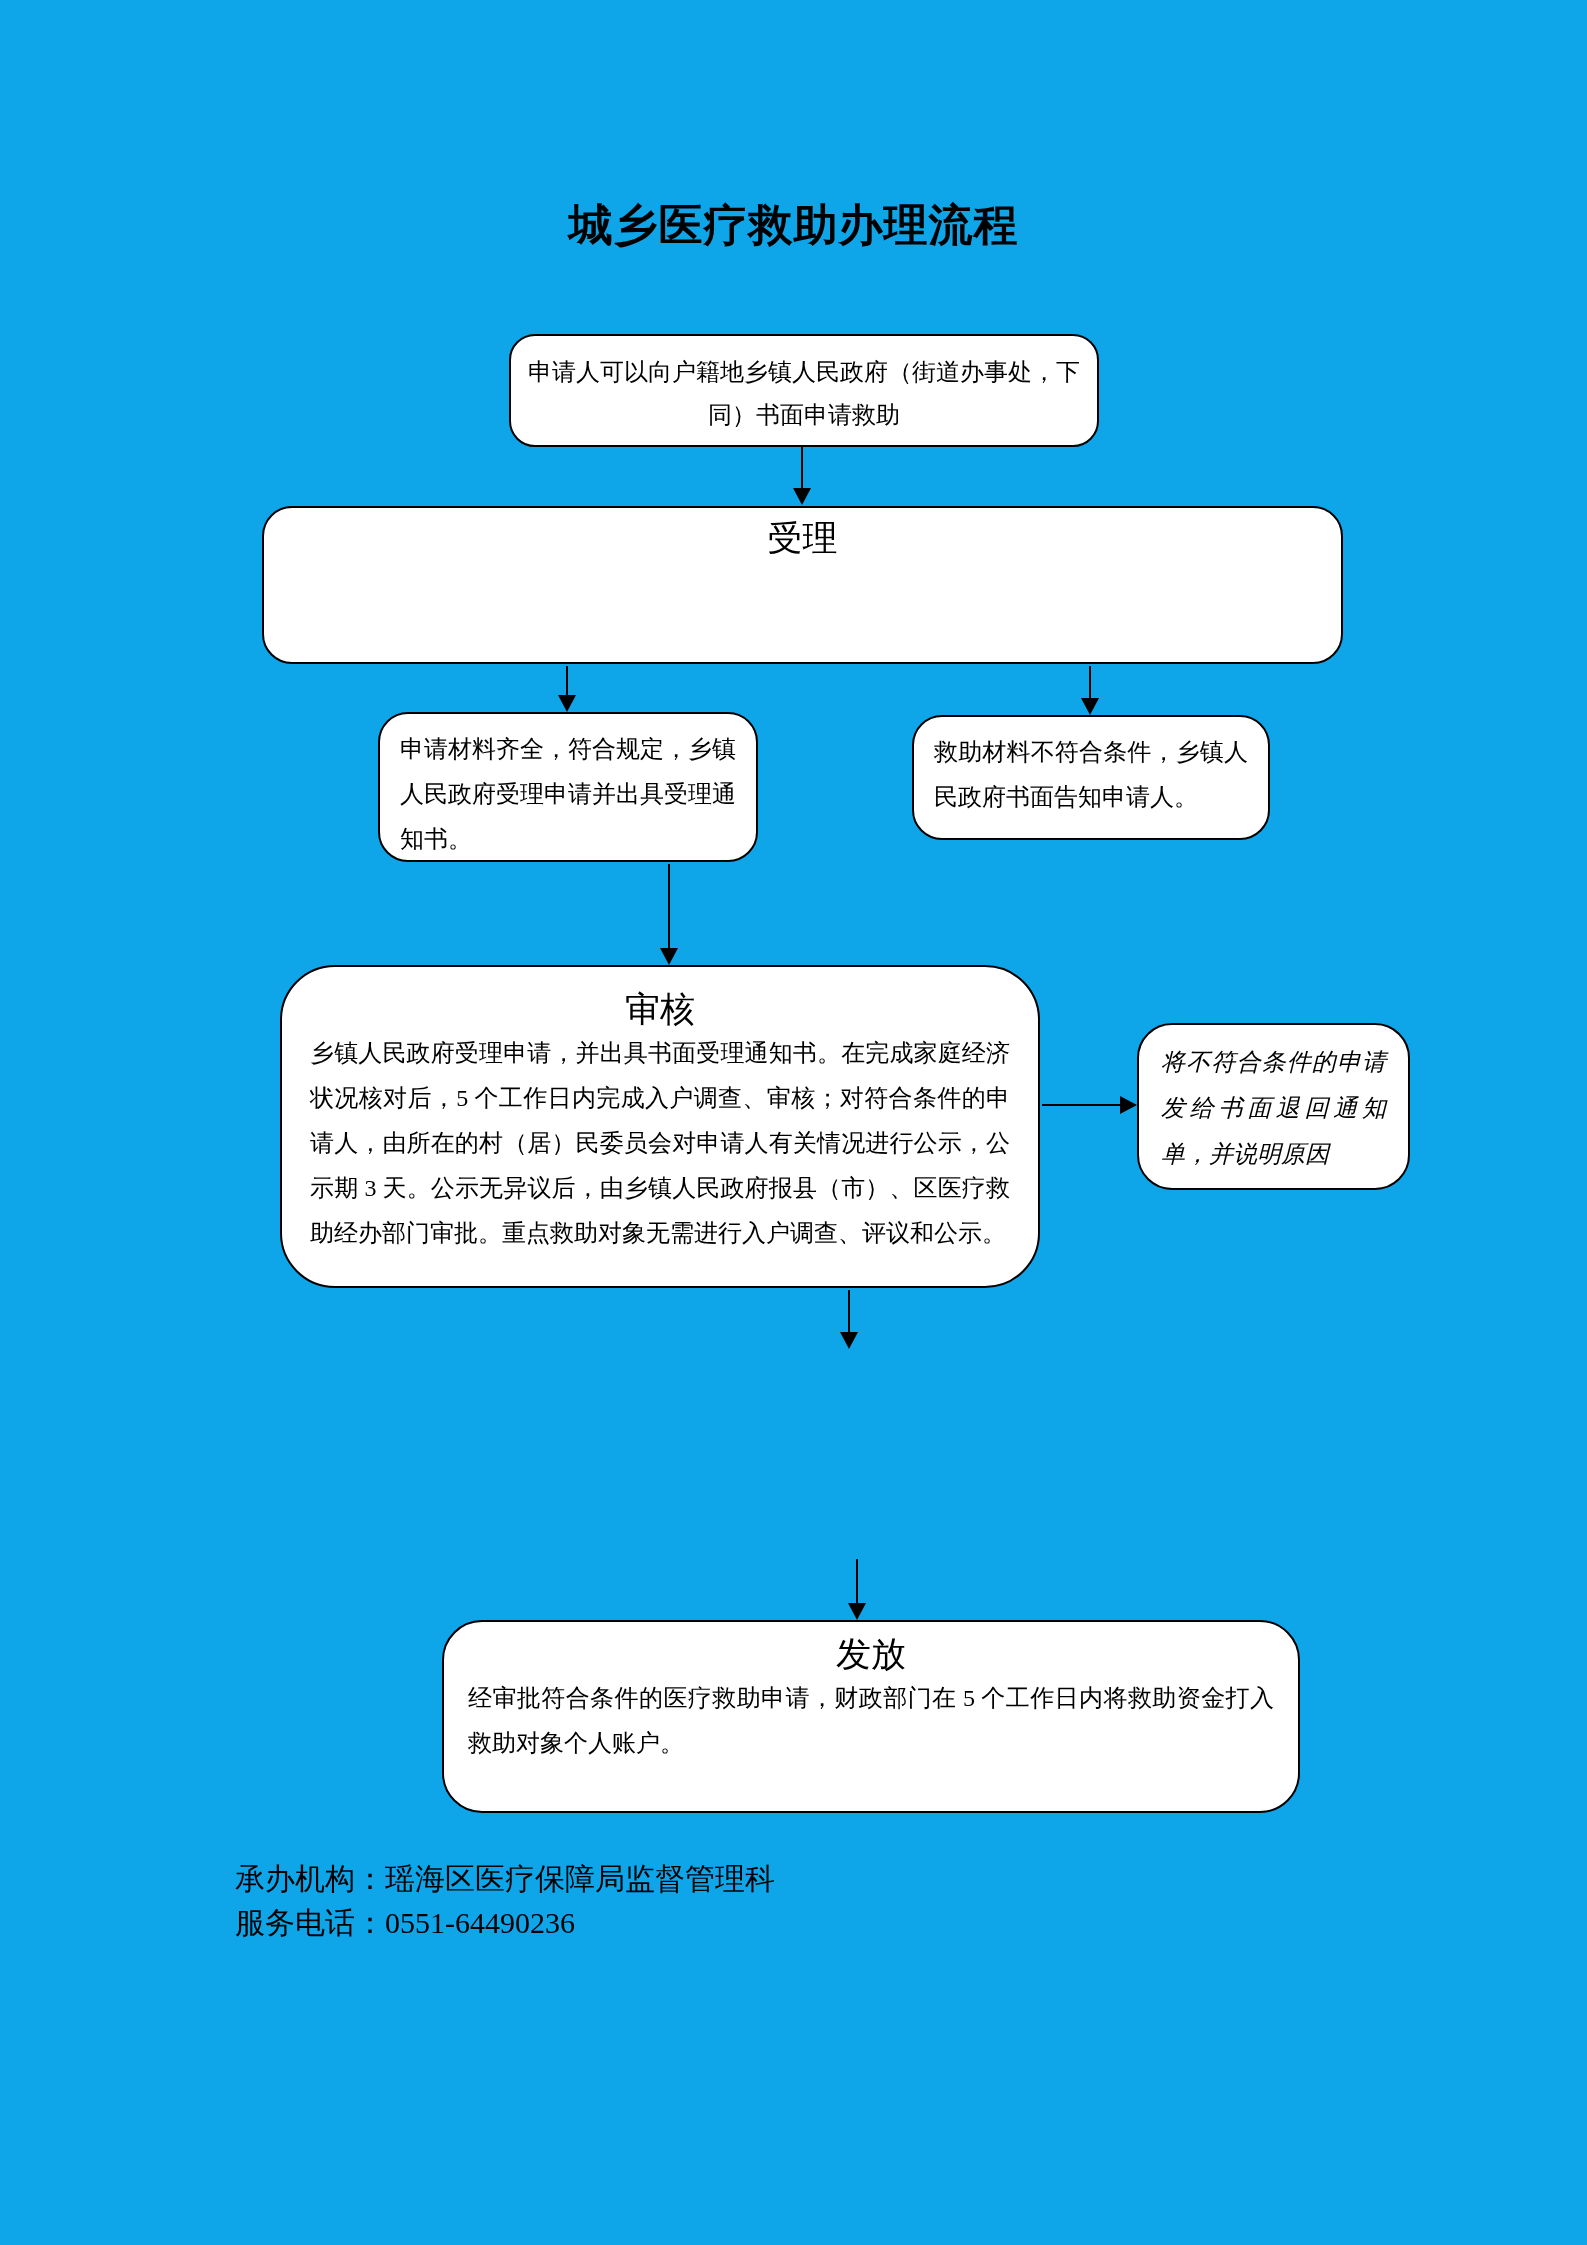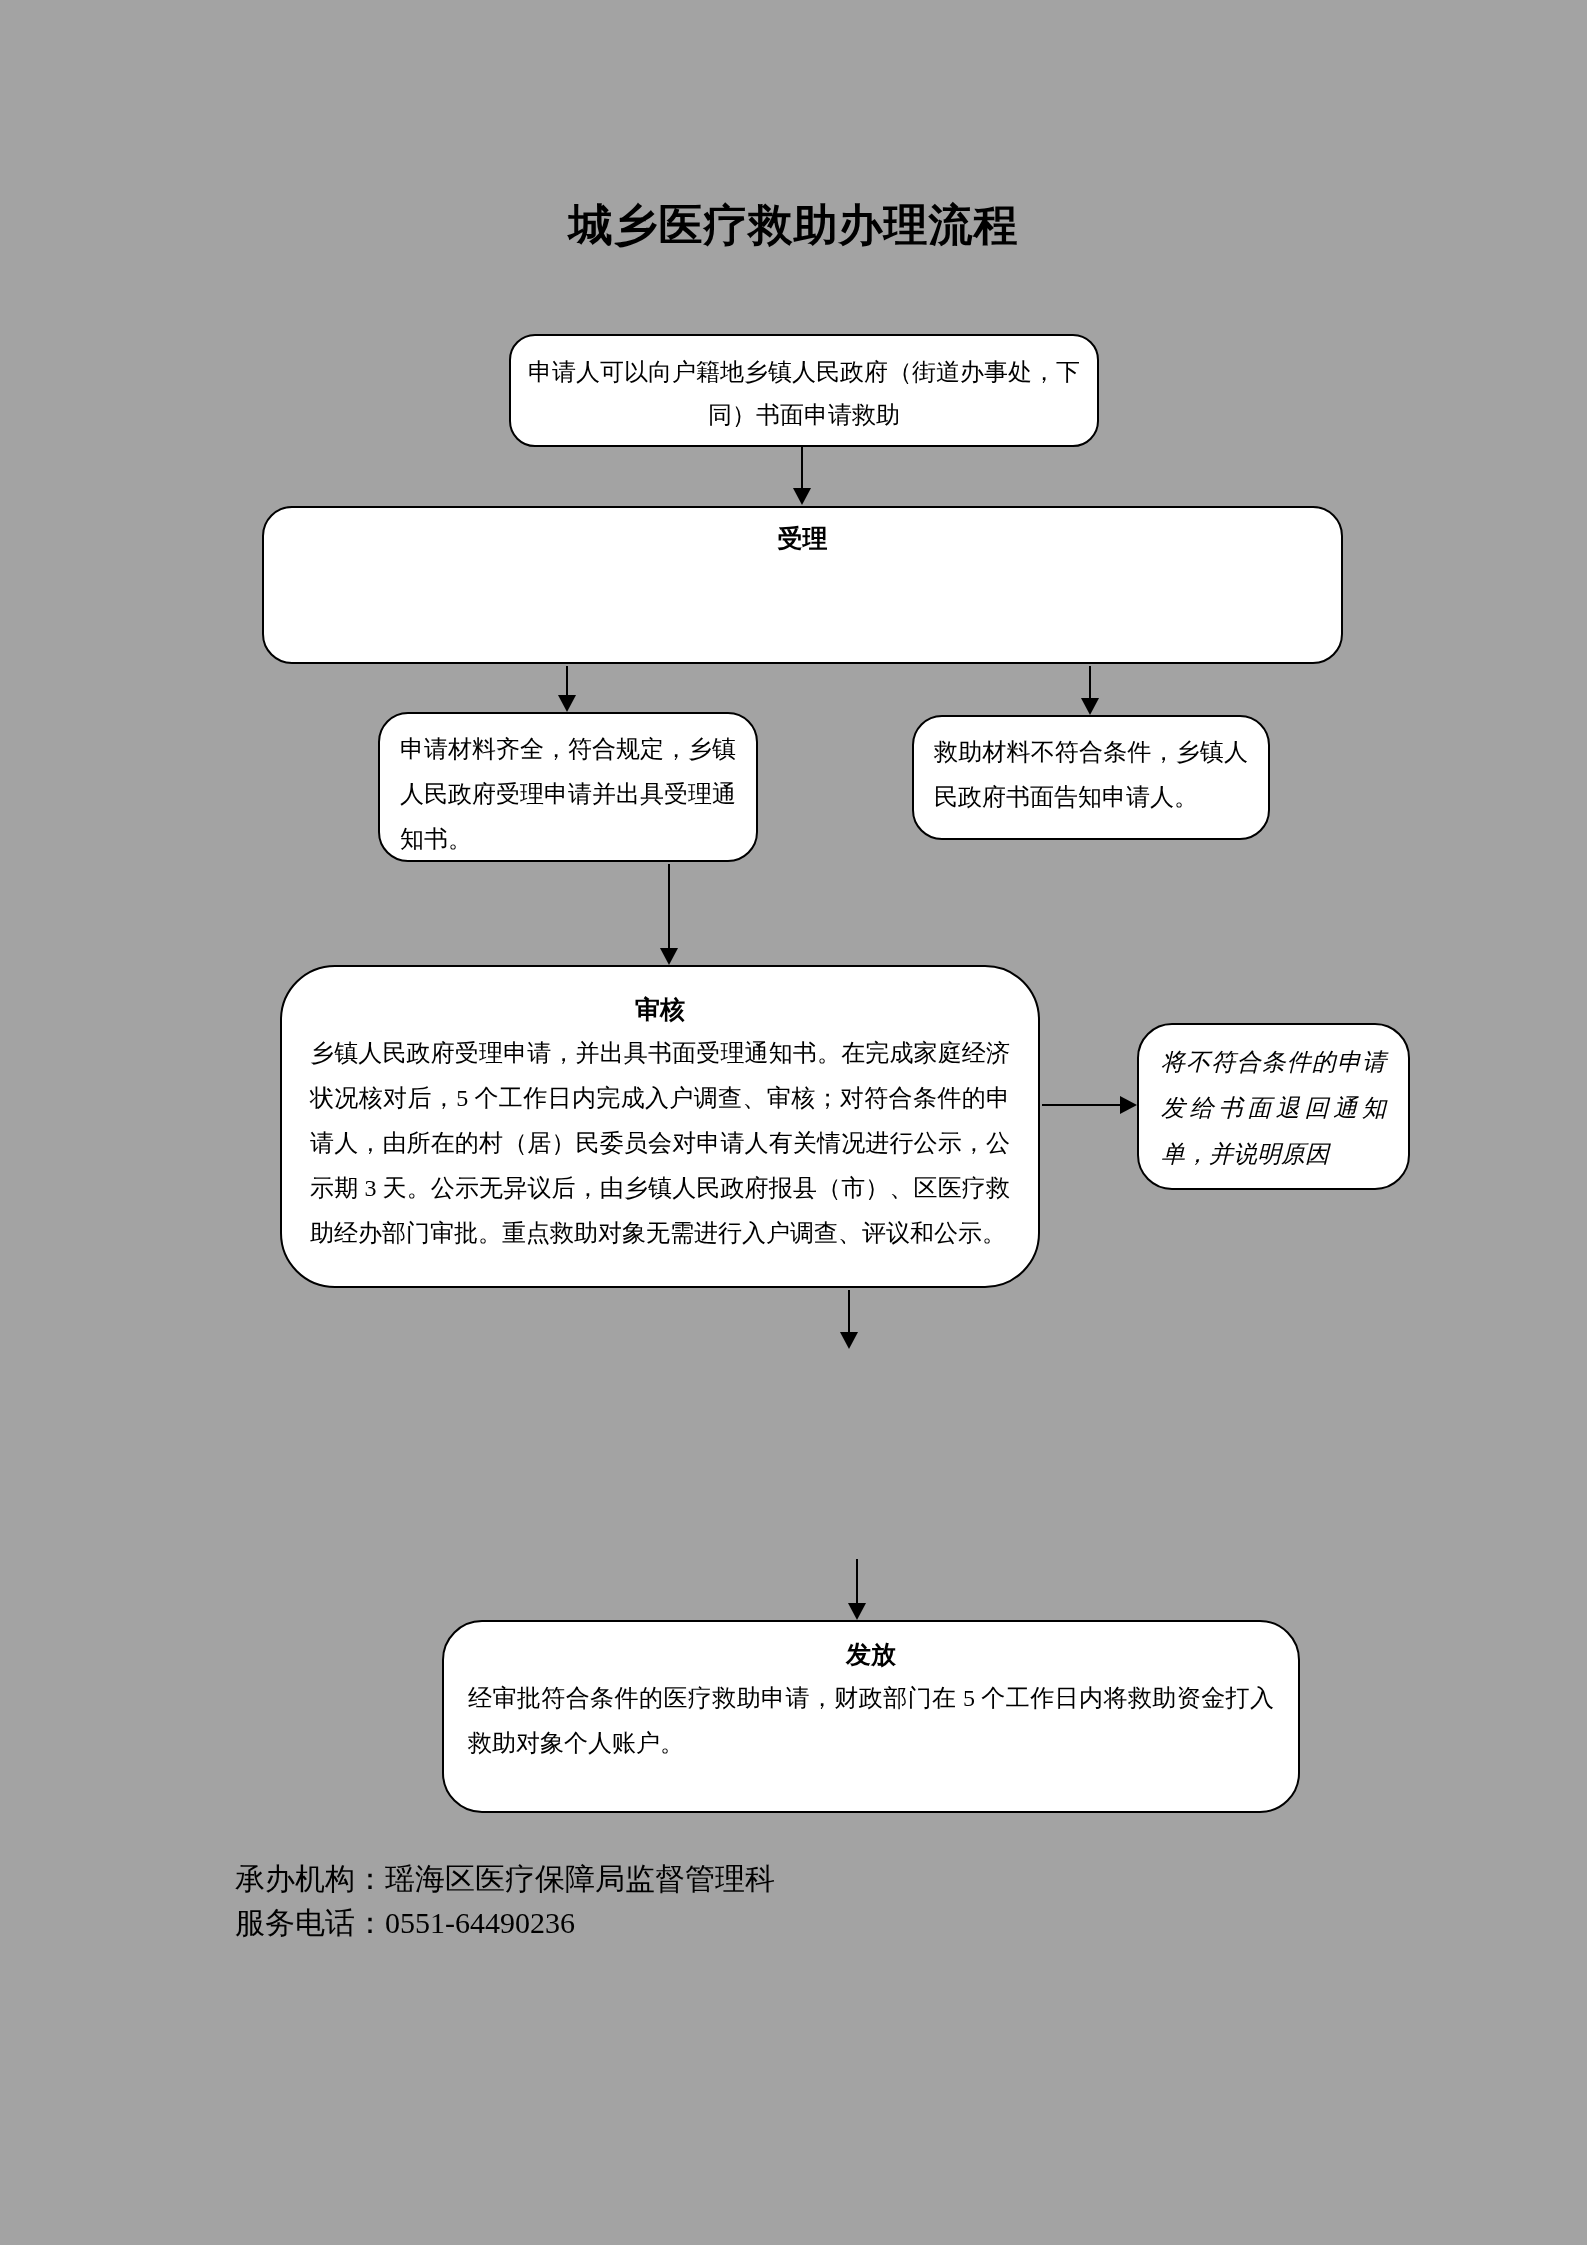--- a/index.html
+++ b/index.html
@@ -1,20 +1,20 @@
 <!DOCTYPE html>
 <html><head>
 <meta charset="utf-8">
 <style>
   html, body { margin: 0; padding: 0; background: #ffffff; }
   #page {
     position: relative;
     width: 1587px;
     height: 2245px;
-    background: #a3a3a3;
+    background: #0ea5e9;
     font-family: "Liberation Serif", "DejaVu Serif", serif;
     color: #000000;
     line-break: strict;
   }
   #doc-title {
     position: absolute;
     left: 0; right: 0;
     top: 198px;
     text-align: center;
     font-size: 44px;
@@ -25,22 +25,22 @@
   .node {
     position: absolute;
     box-sizing: border-box;
     border: 2px solid #000000;
     background: #ffffff;
     font-size: 24px;
     line-height: 43px;
   }
   .node-title {
     text-align: center;
-    font-size: 25px;
-    font-weight: bold;
+    font-size: 35px;
+    font-weight: normal;
     line-height: 42px;
   }
   .node-body-center { text-align: center; }
   .node-body-justify { text-align: justify; }
   
   #node-apply       { left: 509px;  top: 334px;  width: 590px;  height: 113px; border-radius: 26px; padding: 15px 16px 0; text-align: center; }
   #node-accept      { left: 262px;  top: 506px;  width: 1081px; height: 158px; border-radius: 30px; padding: 10px 10px 0; }
   #node-accept-ok   { left: 378px;  top: 712px;  width: 380px;  height: 150px; border-radius: 30px; padding: 13px 20px 0; line-height: 45px; }
   #node-accept-fail { left: 912px;  top: 715px;  width: 358px;  height: 125px; border-radius: 30px; padding: 13px 20px 0; line-height: 45px; }
   #node-review      { left: 280px;  top: 965px;  width: 760px;  height: 323px; border-radius: 55px; padding: 22px 28px 4px; }

